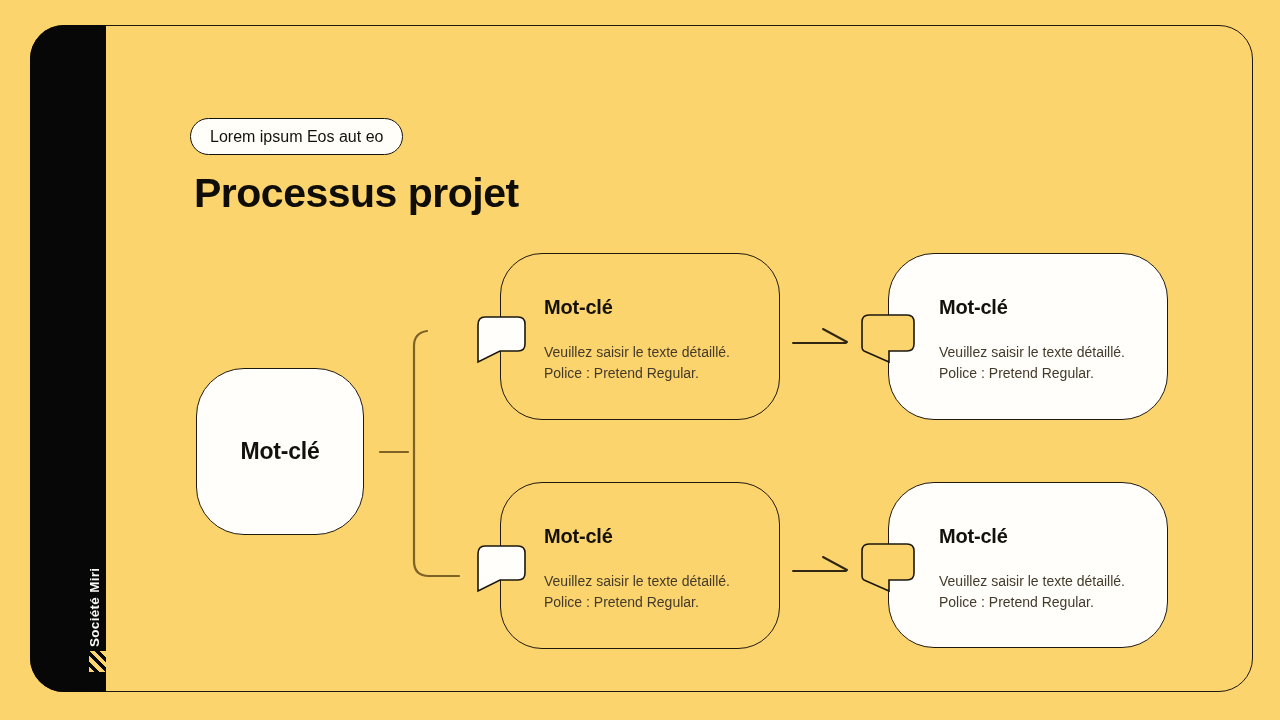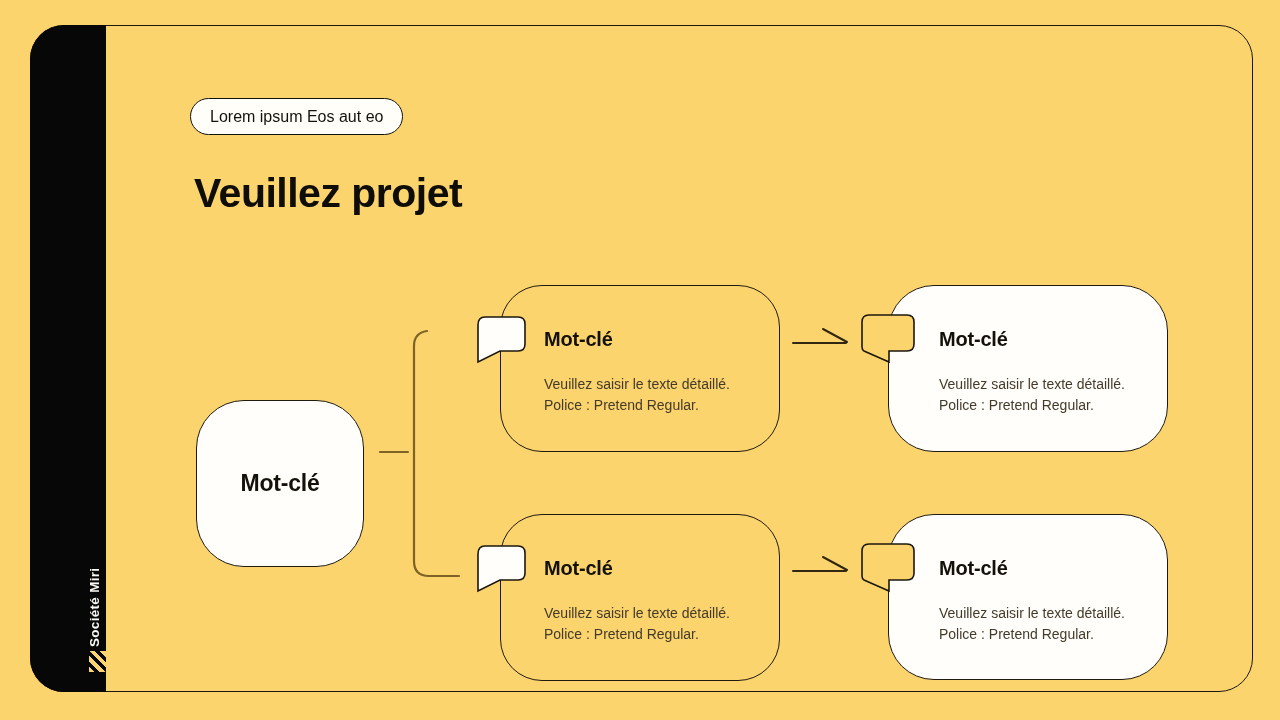--- a/index.html
+++ b/index.html
@@ -13,28 +13,28 @@
   
   .sidebar{position:absolute;left:30px;top:25px;width:76px;height:667px;
            background:#070707;border-radius:34px 0 0 34px;}
   .brand{position:absolute;left:57px;top:500px;height:122px;width:22px;
          writing-mode:vertical-rl;transform:rotate(180deg);
          color:#faf8f2;font-size:13.5px;font-weight:700;letter-spacing:.3px;white-space:nowrap;}
   .logo{position:absolute;left:59px;top:626px;width:21px;height:21px;
         background:repeating-linear-gradient(45deg,#FCD46E 0 4px,rgba(0,0,0,0) 4px 7.5px);}
 
   
-  .tag-pill{position:absolute;left:190px;top:98px;height:37px;box-sizing:border-box;
+  .tag-pill{position:absolute;left:190px;top:118px;height:37px;box-sizing:border-box;
             background:#FFFEF9;border:1.6px solid #14120c;border-radius:20px;
             display:flex;align-items:center;padding:0 19px;font-size:16px;color:#14120c;}
   .page-title{position:absolute;left:194px;top:170px;margin:0;
               font-size:41px;font-weight:800;letter-spacing:-.5px;color:#0f0d08;}
 
   
-  .node{position:absolute;box-sizing:border-box;border:1.7px solid #201a0e;margin-top:32px;}
+  .node{position:absolute;box-sizing:border-box;border:1.7px solid #201a0e;}
   .node-root{left:196px;top:368px;width:168px;height:167px;background:#FFFEFB;
              border-radius:48px;display:flex;align-items:center;justify-content:center;}
   .node-root .node-title{font-size:23px;}
   .node-title{font-weight:700;color:#14110a;font-size:20px;letter-spacing:-.2px;}
   .node-card{width:280px;height:167px;padding:42px 24px 0 43px;border-radius:42px;}
   .node-outline{background:transparent;}
   .node-filled{background:#FFFEFB;border-radius:46px;padding-left:50px;}
   .node-line{margin:0;font-size:14px;line-height:20.5px;color:#433a2a;}
   .node-line:first-of-type{margin-top:23px;}
 
@@ -60,21 +60,21 @@
 
   <aside class="sidebar">
     <div class="brand">Société Miri</div>
     <div class="logo"></div>
   </aside>
 
   <div class="tag-pill">
     <span>Lorem ipsum Eos aut eo</span>
   </div>
 
-  <h1 class="page-title">Veuillez projet</h1>
+  <h1 class="page-title">Processus projet</h1>
 
   <svg class="connectors" viewBox="0 0 1280 720">
     <path d="M 380 452 H 408" fill="none" stroke="#7f6226" stroke-width="2.2" stroke-linecap="round"></path>
     <path d="M 427 331 Q 414 333 414 346 V 561 Q 414 576 429 576 H 459" fill="none" stroke="#7f6226" stroke-width="2.2" stroke-linecap="round"></path>
     <path d="M 793 343 H 846 M 823 329 L 847 342" fill="none" stroke="#302612" stroke-width="2" stroke-linecap="round"></path>
     <path d="M 793 571 H 846 M 823 557 L 847 570" fill="none" stroke="#302612" stroke-width="2" stroke-linecap="round"></path>
   </svg>
 
   <div class="node node-root">
     <span class="node-title">Mot-clé</span>

